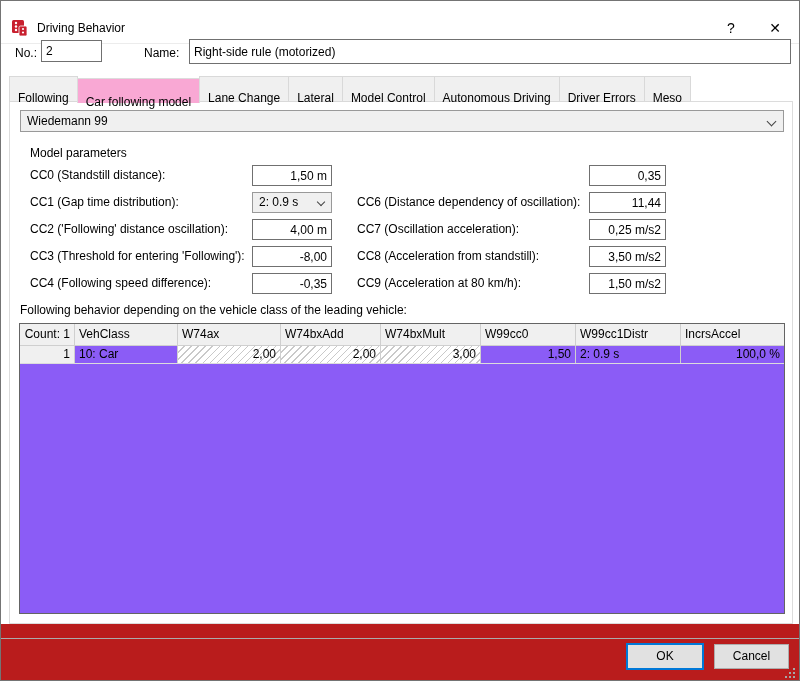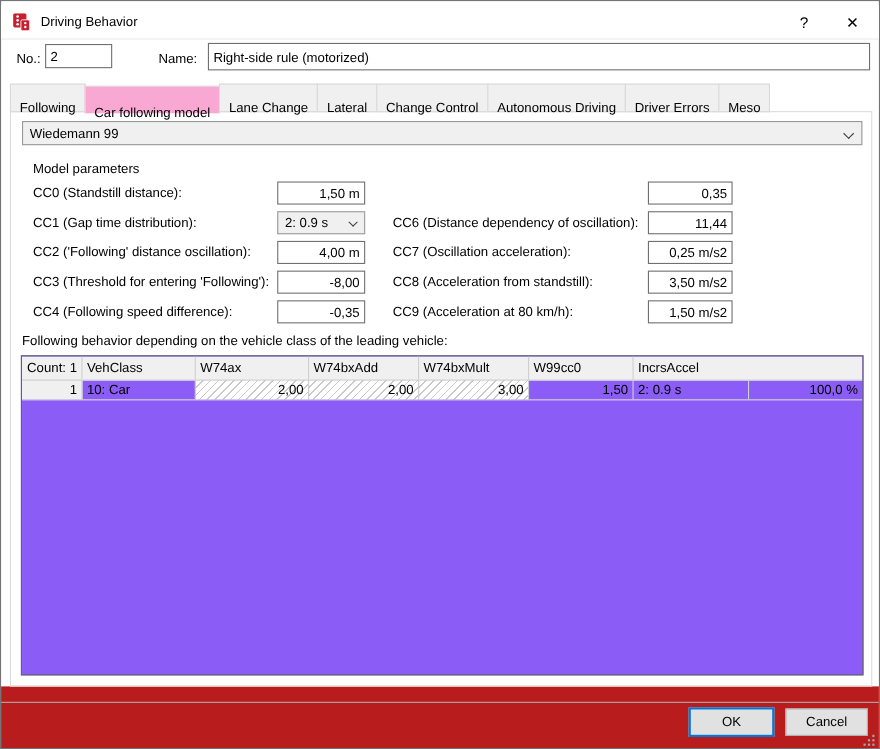--- a/index.html
+++ b/index.html
@@ -2,21 +2,21 @@
 <html><head>
 <meta charset="utf-8">
 <style>
   * { margin:0; padding:0; box-sizing:border-box; }
   html,body { width:800px; height:681px; }
   body { font-family:"Liberation Sans","DejaVu Sans",sans-serif; font-size:12px; color:#000; background:#fff; }
 
   .dialog { position:relative; width:800px; height:681px; background:#fff; border:1px solid #747474; overflow:hidden; }
 
   
-  .titlebar { position:absolute; left:0; top:4px; width:100%; height:31px; background:#fff; border-bottom:1px solid #ececec; }
+  .titlebar { position:absolute; left:0; top:12px; width:100%; height:31px; background:#fff; border-bottom:1px solid #ececec; }
   .app-icon { position:absolute; left:10px; top:7px; width:17px; height:17px; }
   .title-text { position:absolute; left:36px; top:8px; font-size:12px; }
   .tb-btn { position:absolute; top:0; width:36px; height:30px; text-align:center; line-height:30px; font-size:14px; color:#000; cursor:default; }
   .tb-help { left:712px; }
   .tb-close { left:756px; }
 
   
   .hdr-label { position:absolute; font-size:12px; }
   .lbl-no { left:14px; top:45px; }
   .lbl-name { left:143px; top:45px; }
@@ -93,21 +93,21 @@
   <span class="hdr-label lbl-no">No.:</span>
   <input class="txt inp-no" value="2" style="">
   <span class="hdr-label lbl-name">Name:</span>
   <input class="txt inp-name" value="Right-side rule (motorized)" style="">
 
   <div class="tabbar">
     <div class="tab">Following</div>
     <div class="tab active">Car following model</div>
     <div class="tab">Lane Change</div>
     <div class="tab">Lateral</div>
-    <div class="tab">Change Control</div>
+    <div class="tab">Model Control</div>
     <div class="tab">Autonomous Driving</div>
     <div class="tab">Driver Errors</div>
     <div class="tab">Meso</div>
   </div>
 
   <div class="page">
 
     <div class="combo">
       <span>Wiedemann 99</span>
       <span class="chev"></span>
@@ -150,20 +150,21 @@
     <div class="grid-caption">Following behavior depending on the vehicle class of the leading vehicle:</div>
 
     <div class="grid">
       <div class="grow ghead">
         <div class="gcell c0 num">Count: 1</div>
         <div class="gcell c1">VehClass</div>
         <div class="gcell c2">W74ax</div>
         <div class="gcell c3">W74bxAdd</div>
         <div class="gcell c4">W74bxMult</div>
         <div class="gcell c5">W99cc0</div>
+        <div class="gcell c6">W99cc1Distr</div>
         <div class="gcell">IncrsAccel</div>
       </div>
       <div class="grow gdata">
         <div class="gcell c0 num rowhdr">1</div>
         <div class="gcell c1">10: Car</div>
         <div class="gcell c2 num hatch">2,00</div>
         <div class="gcell c3 num hatch">2,00</div>
         <div class="gcell c4 num hatch">3,00</div>
         <div class="gcell c5 num">1,50</div>
         <div class="gcell c6">2: 0.9 s</div>

